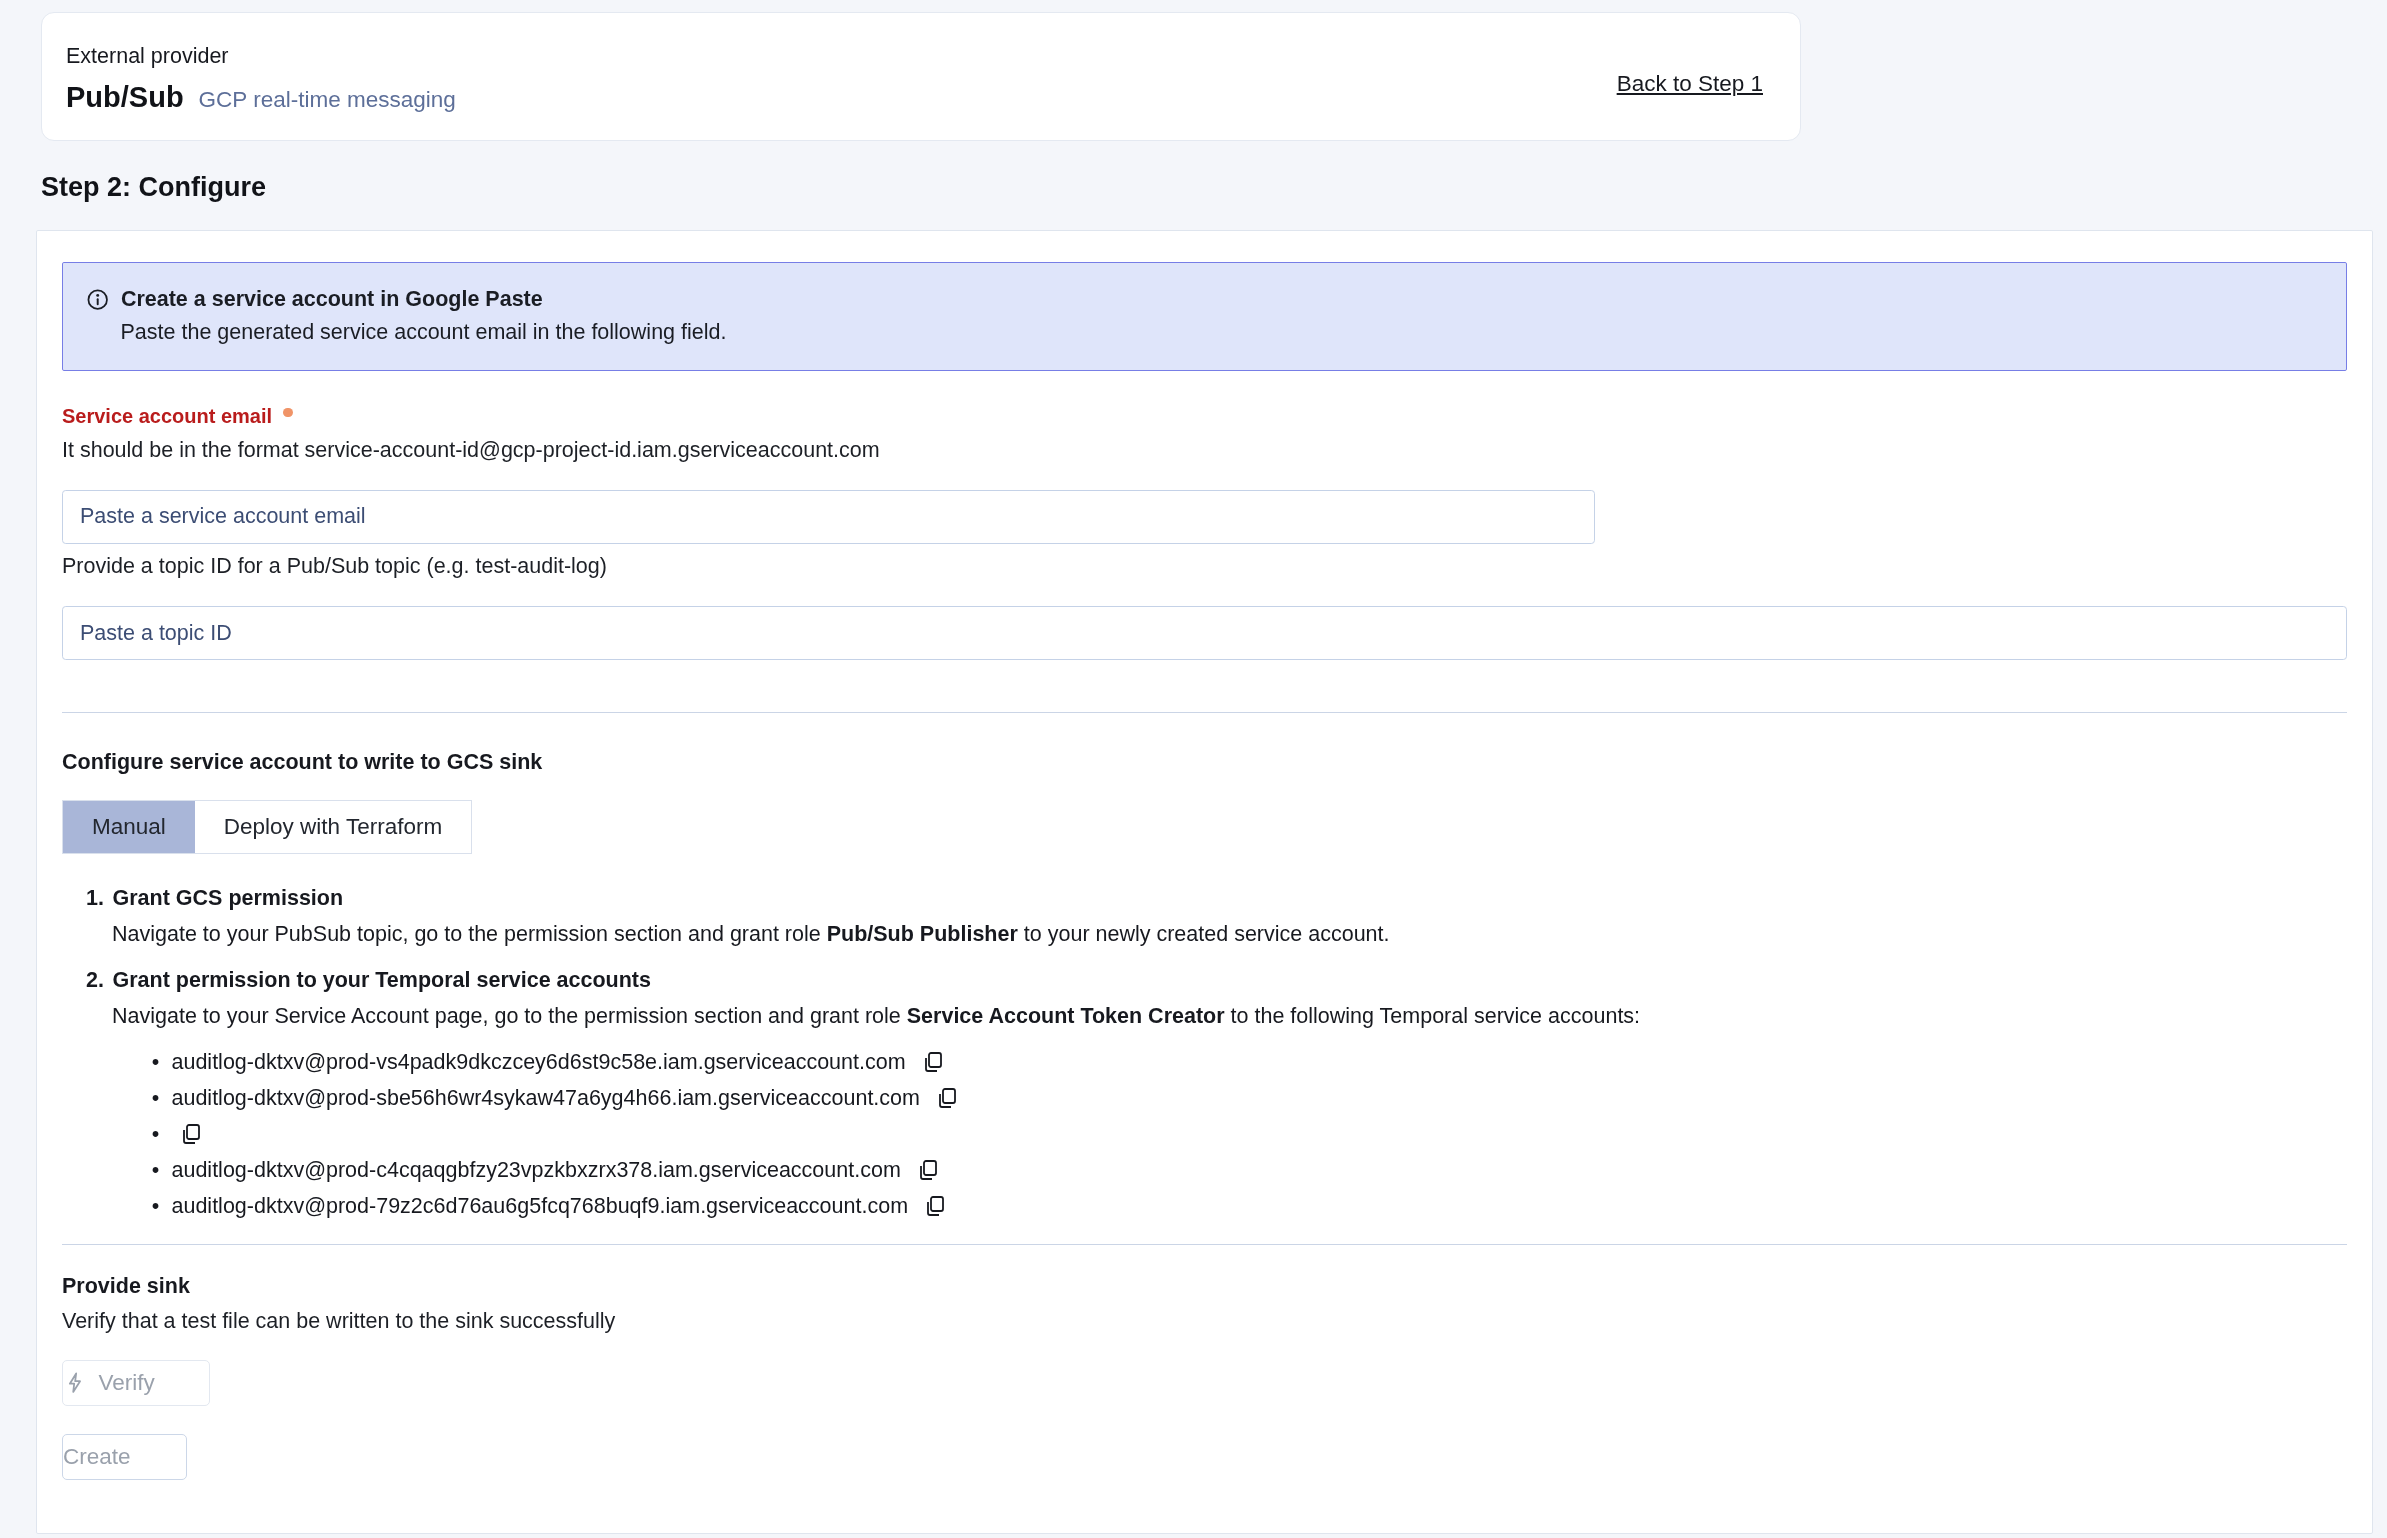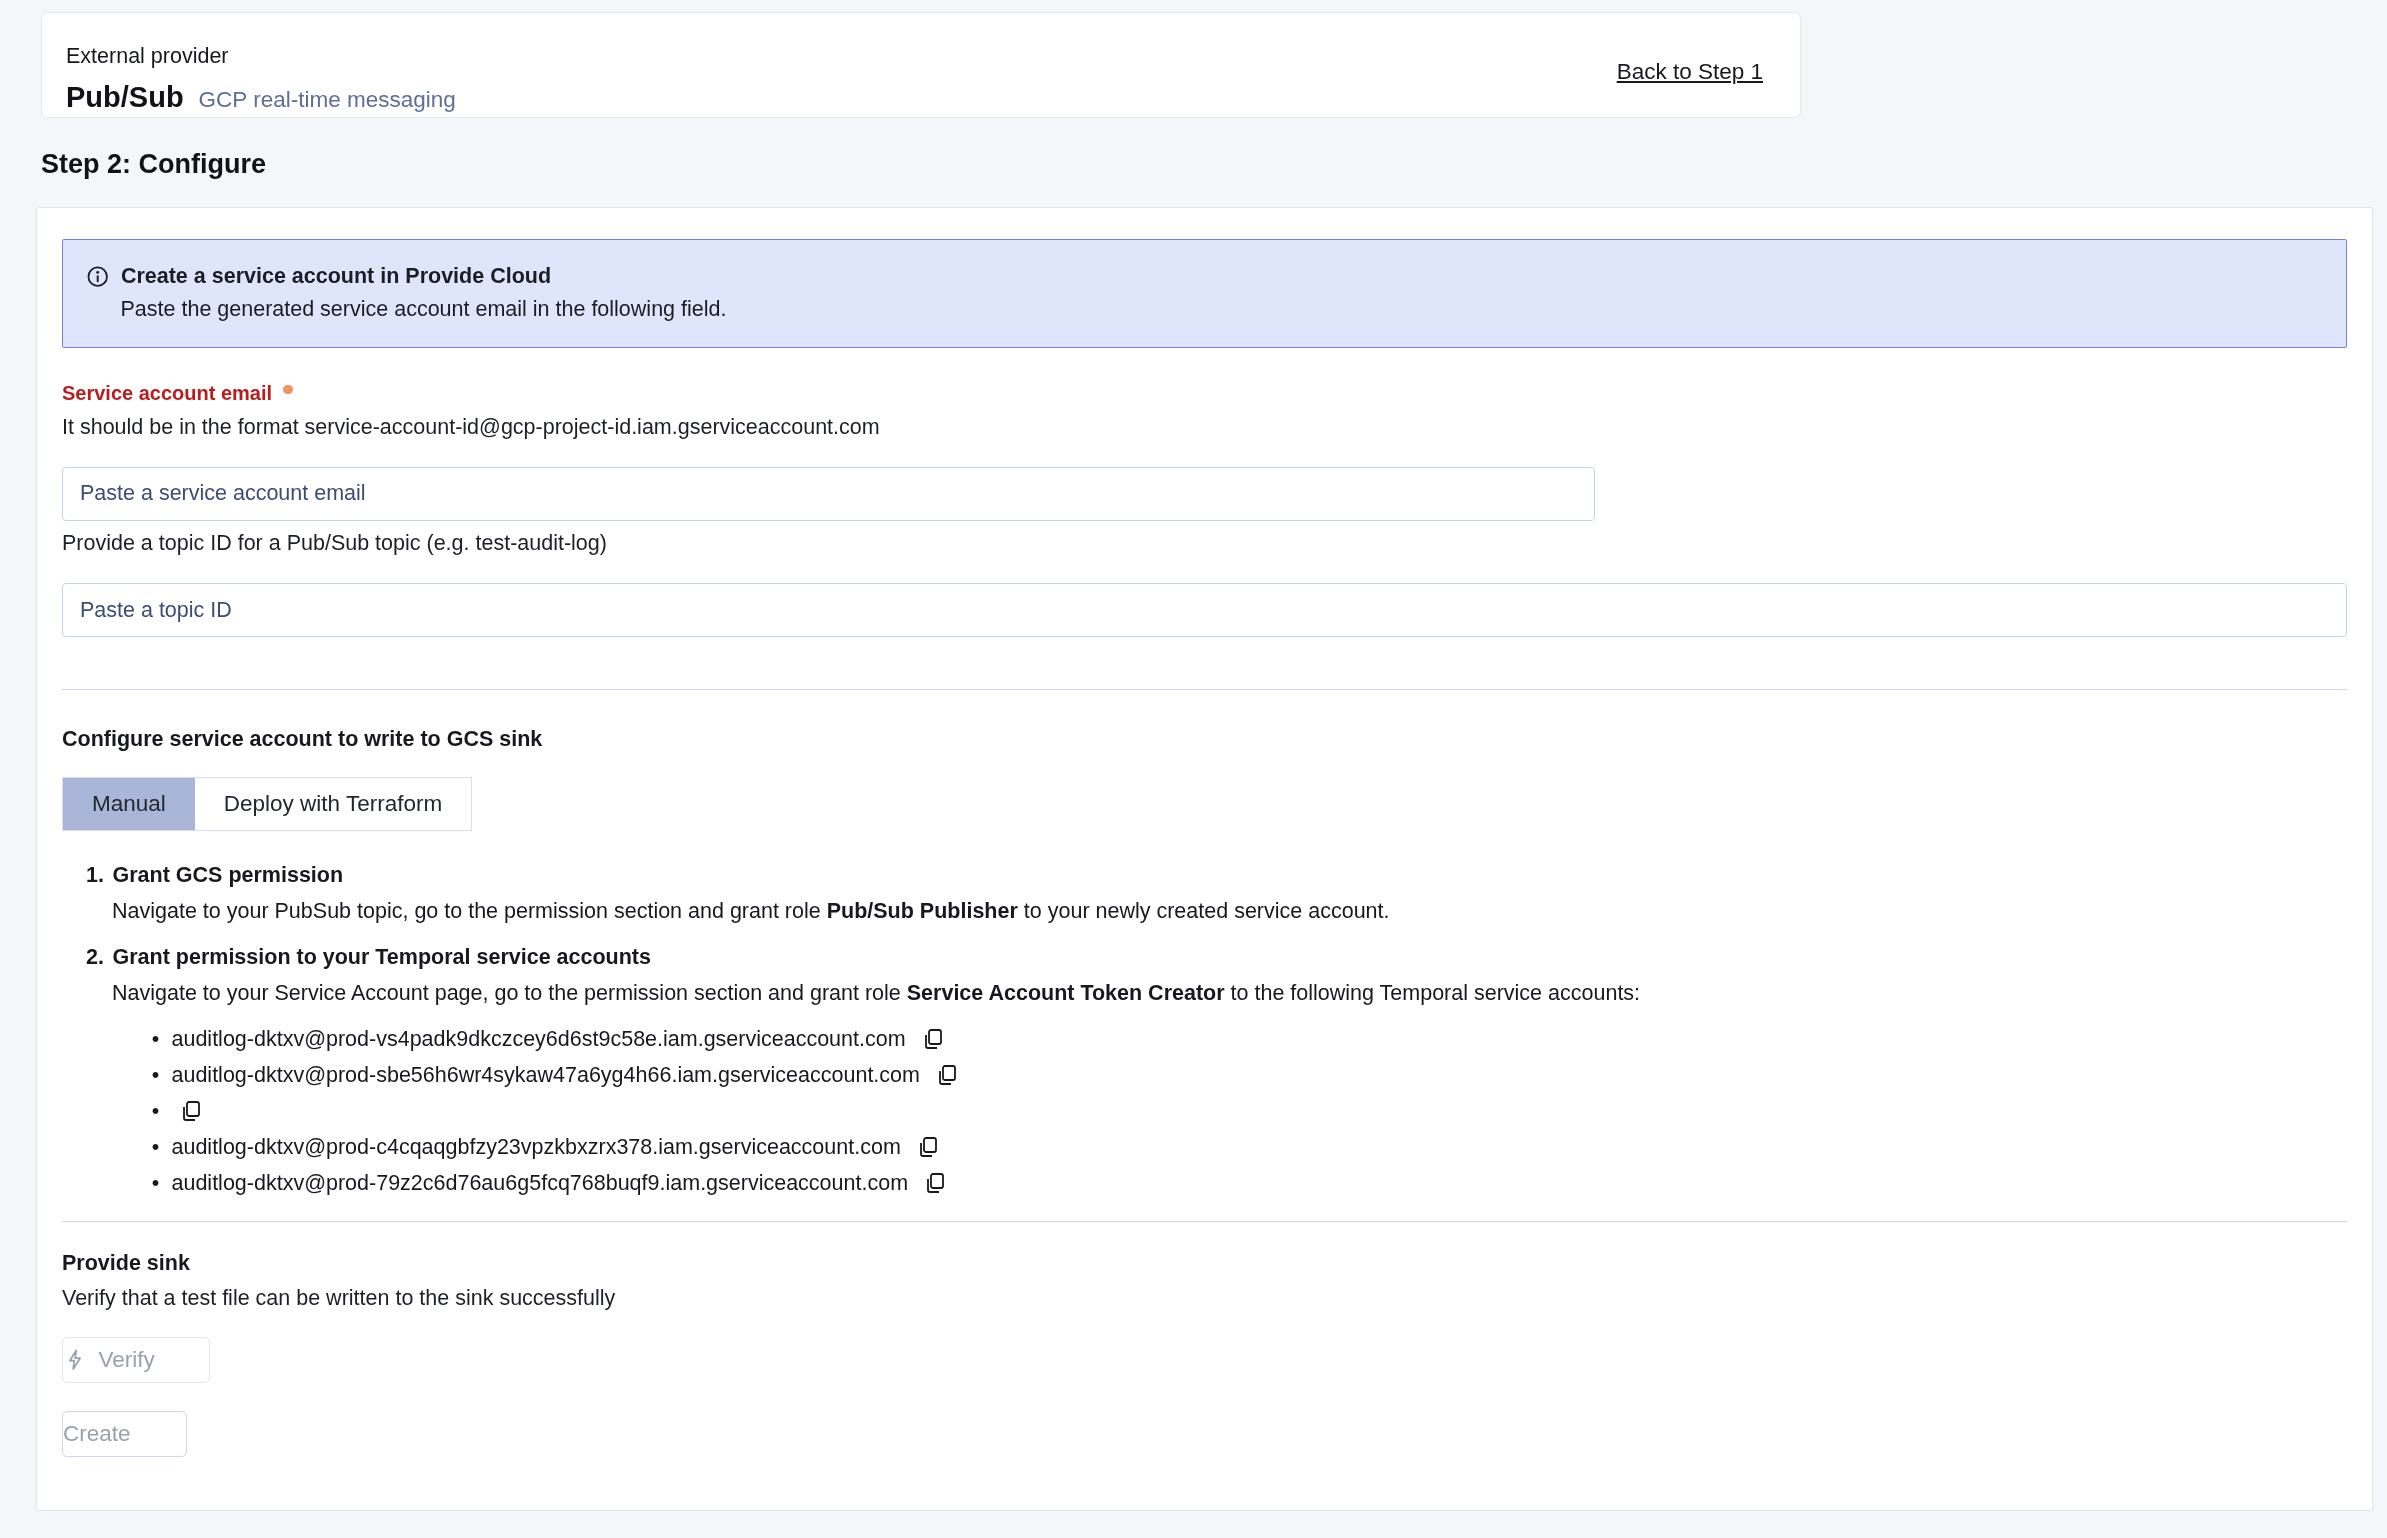--- a/index.html
+++ b/index.html
@@ -6,24 +6,24 @@
   html,body { width:2387px; height:1538px; }
   body {
     background:#f4f6fa;
     font-family:"Liberation Sans", sans-serif;
     color:#17191f;
     overflow:hidden;
   }
   
   .provider-card {
     margin:12px 0 0 41px;
-    width:1760px; height:106px;
+    width:1760px; height:129px;
     background:#ffffff;
     border:0.9px solid #e4e9f1;
-    border-radius:7px;
+    border-radius:13px;
     padding:31px 37px 0 24px;
     display:flex; justify-content:space-between;
   }
   .provider-eyebrow { font-size:21.5px; color:#17191f; }
   .provider-name-row { margin-top:12px; display:flex; align-items:baseline; gap:15px; }
   .provider-name { font-size:29px; font-weight:bold; color:#111318; }
   .provider-subtitle { font-size:22.5px; color:#5d6f99; }
   .back-link {
     align-self:center; margin-top:-17px;
     font-size:22.5px; color:#17191f; text-decoration:underline; cursor:pointer;
@@ -140,21 +140,21 @@
 <div class="main-card">
 
   
   <div class="info-banner">
     <div class="info-title-row">
       <svg class="icon-info" viewBox="0 0 24 24">
         <circle cx="12" cy="12" r="9.5" fill="none" stroke="#1a1d24" stroke-width="1.8"></circle>
         <circle cx="12" cy="7.6" r="1.5" fill="#1a1d24"></circle>
         <rect x="11" y="10.6" width="2" height="7" rx="1" fill="#1a1d24"></rect>
       </svg>
-      <span class="info-title">Create a service account in Provide Cloud</span>
+      <span class="info-title">Create a service account in Google Paste</span>
     </div>
     <div class="info-body">Paste the generated service account email in the following field.</div>
   </div>
 
   
   <div class="field-label-row">
     <span class="field-label">Service account email</span>
     <span class="required-dot"></span>
   </div>
   <div class="field-helper">It should be in the format service-account-id@gcp-project-id.iam.gserviceaccount.com</div>

